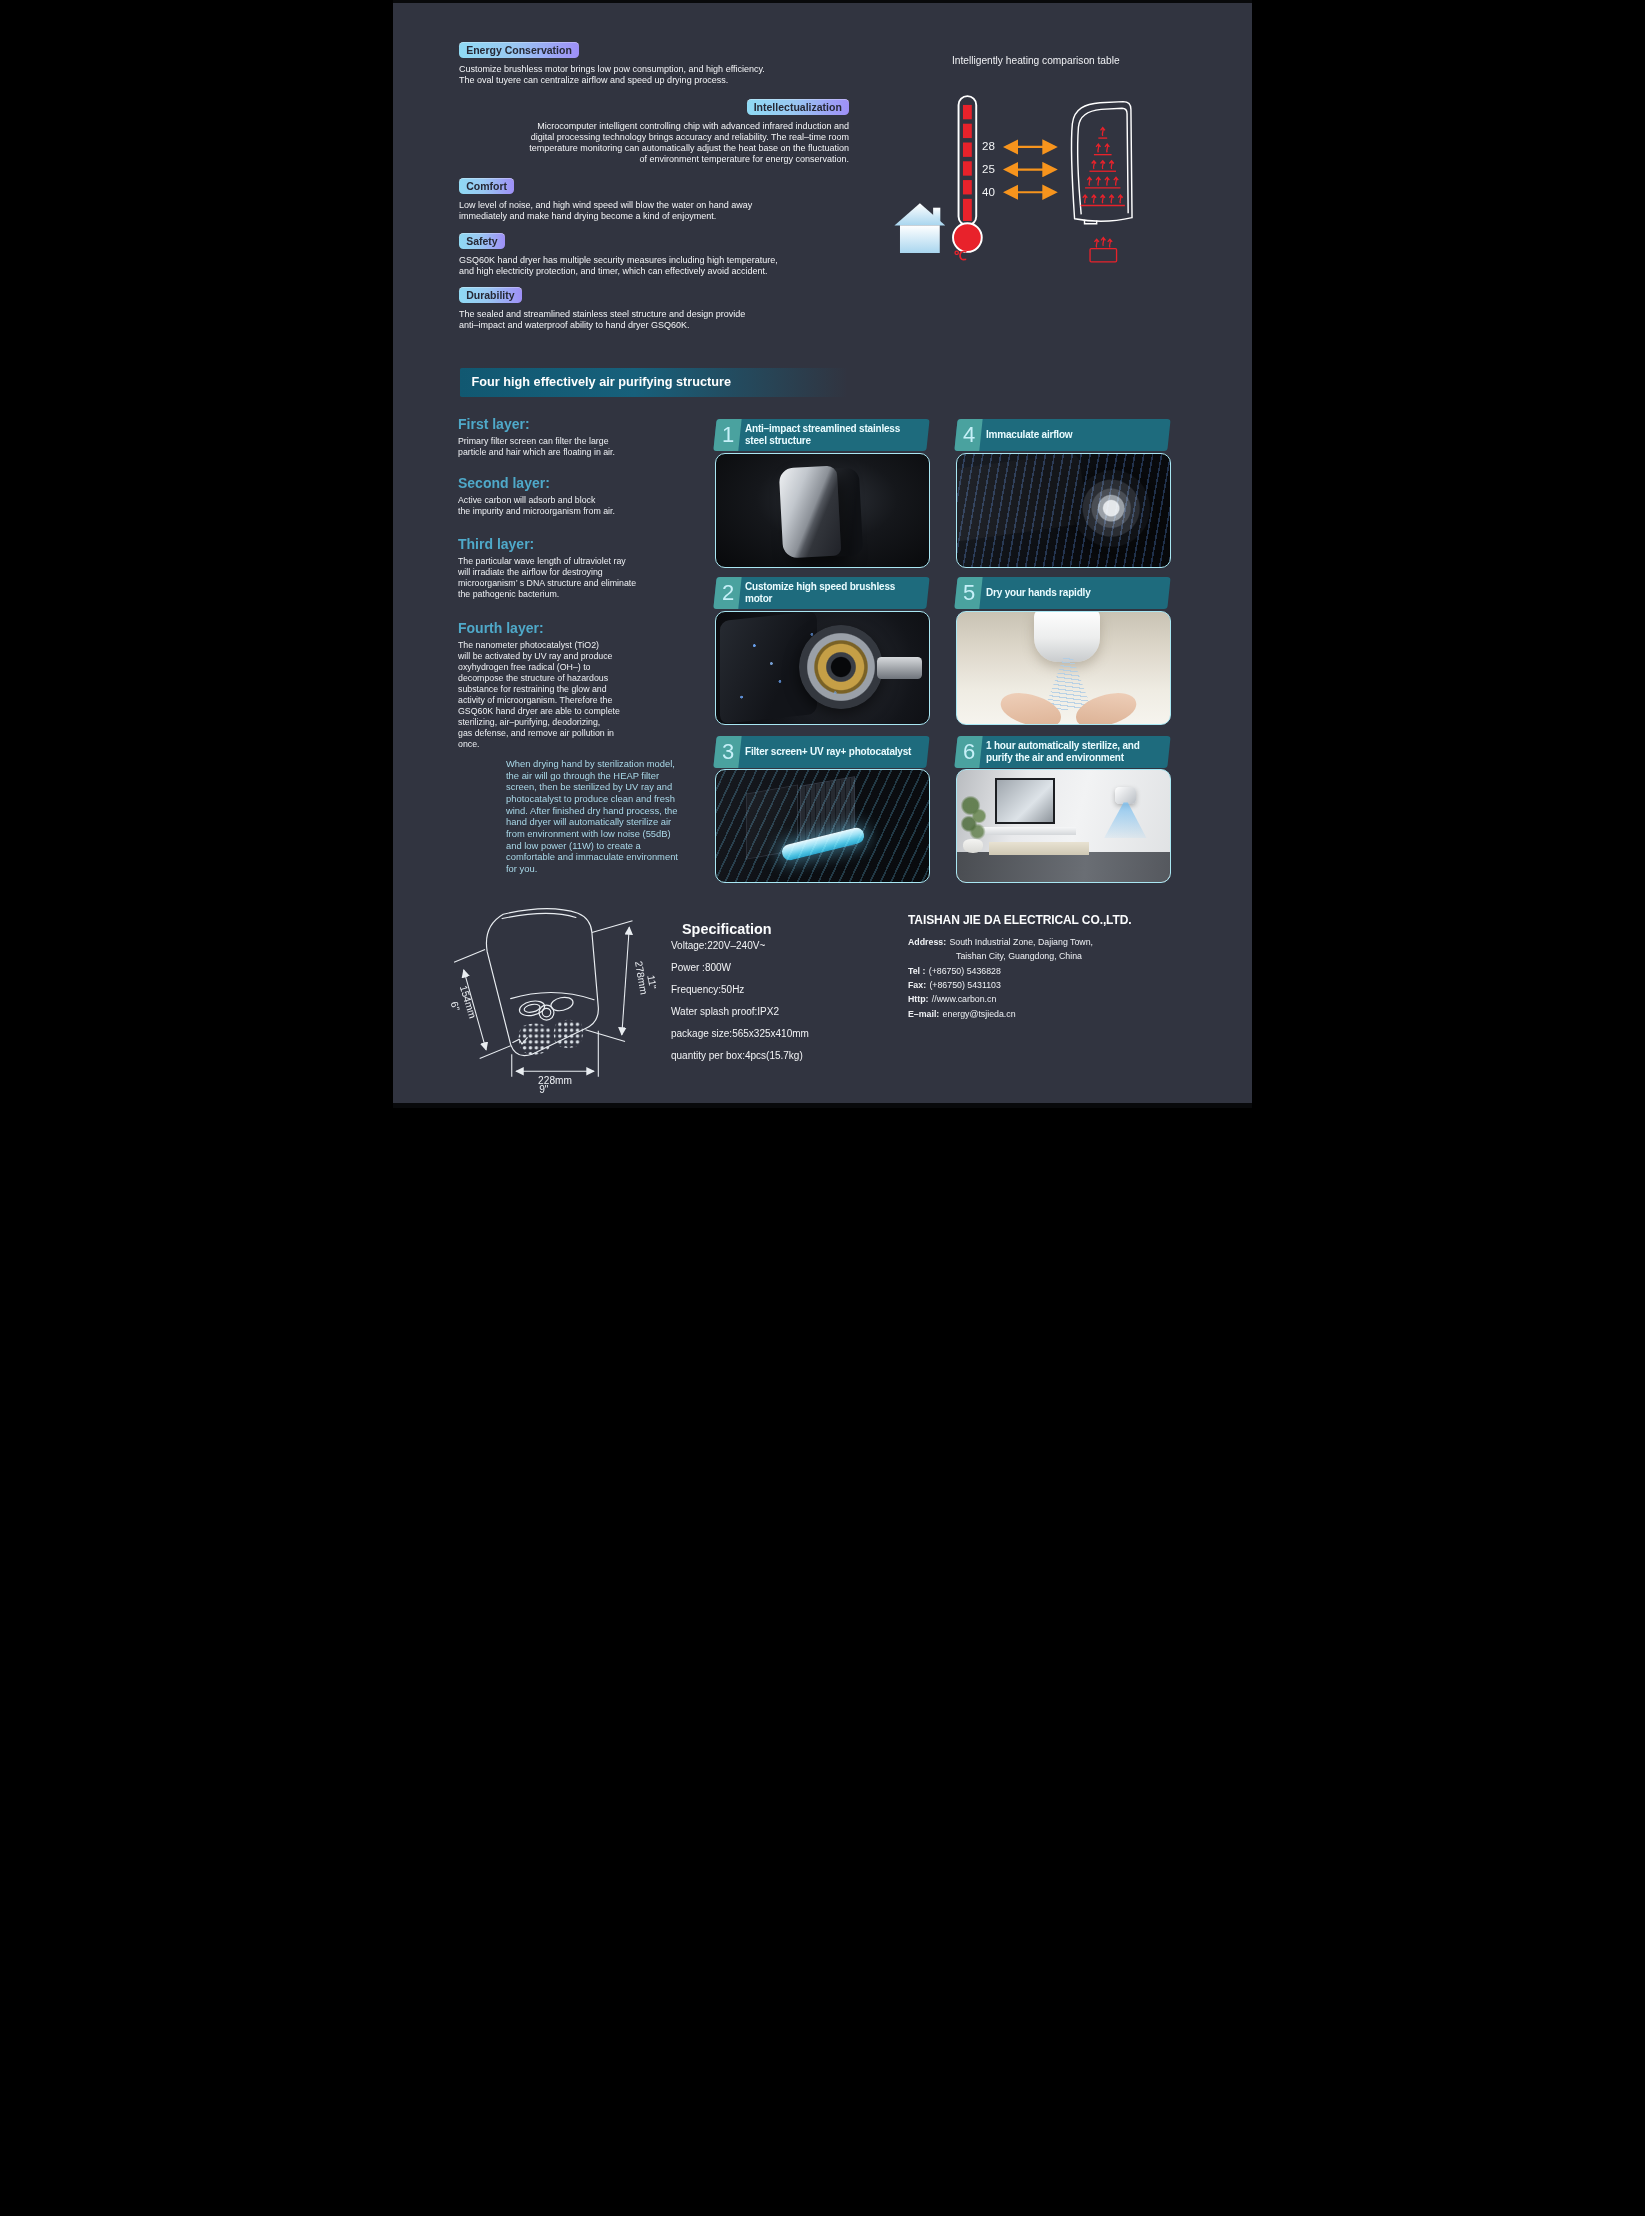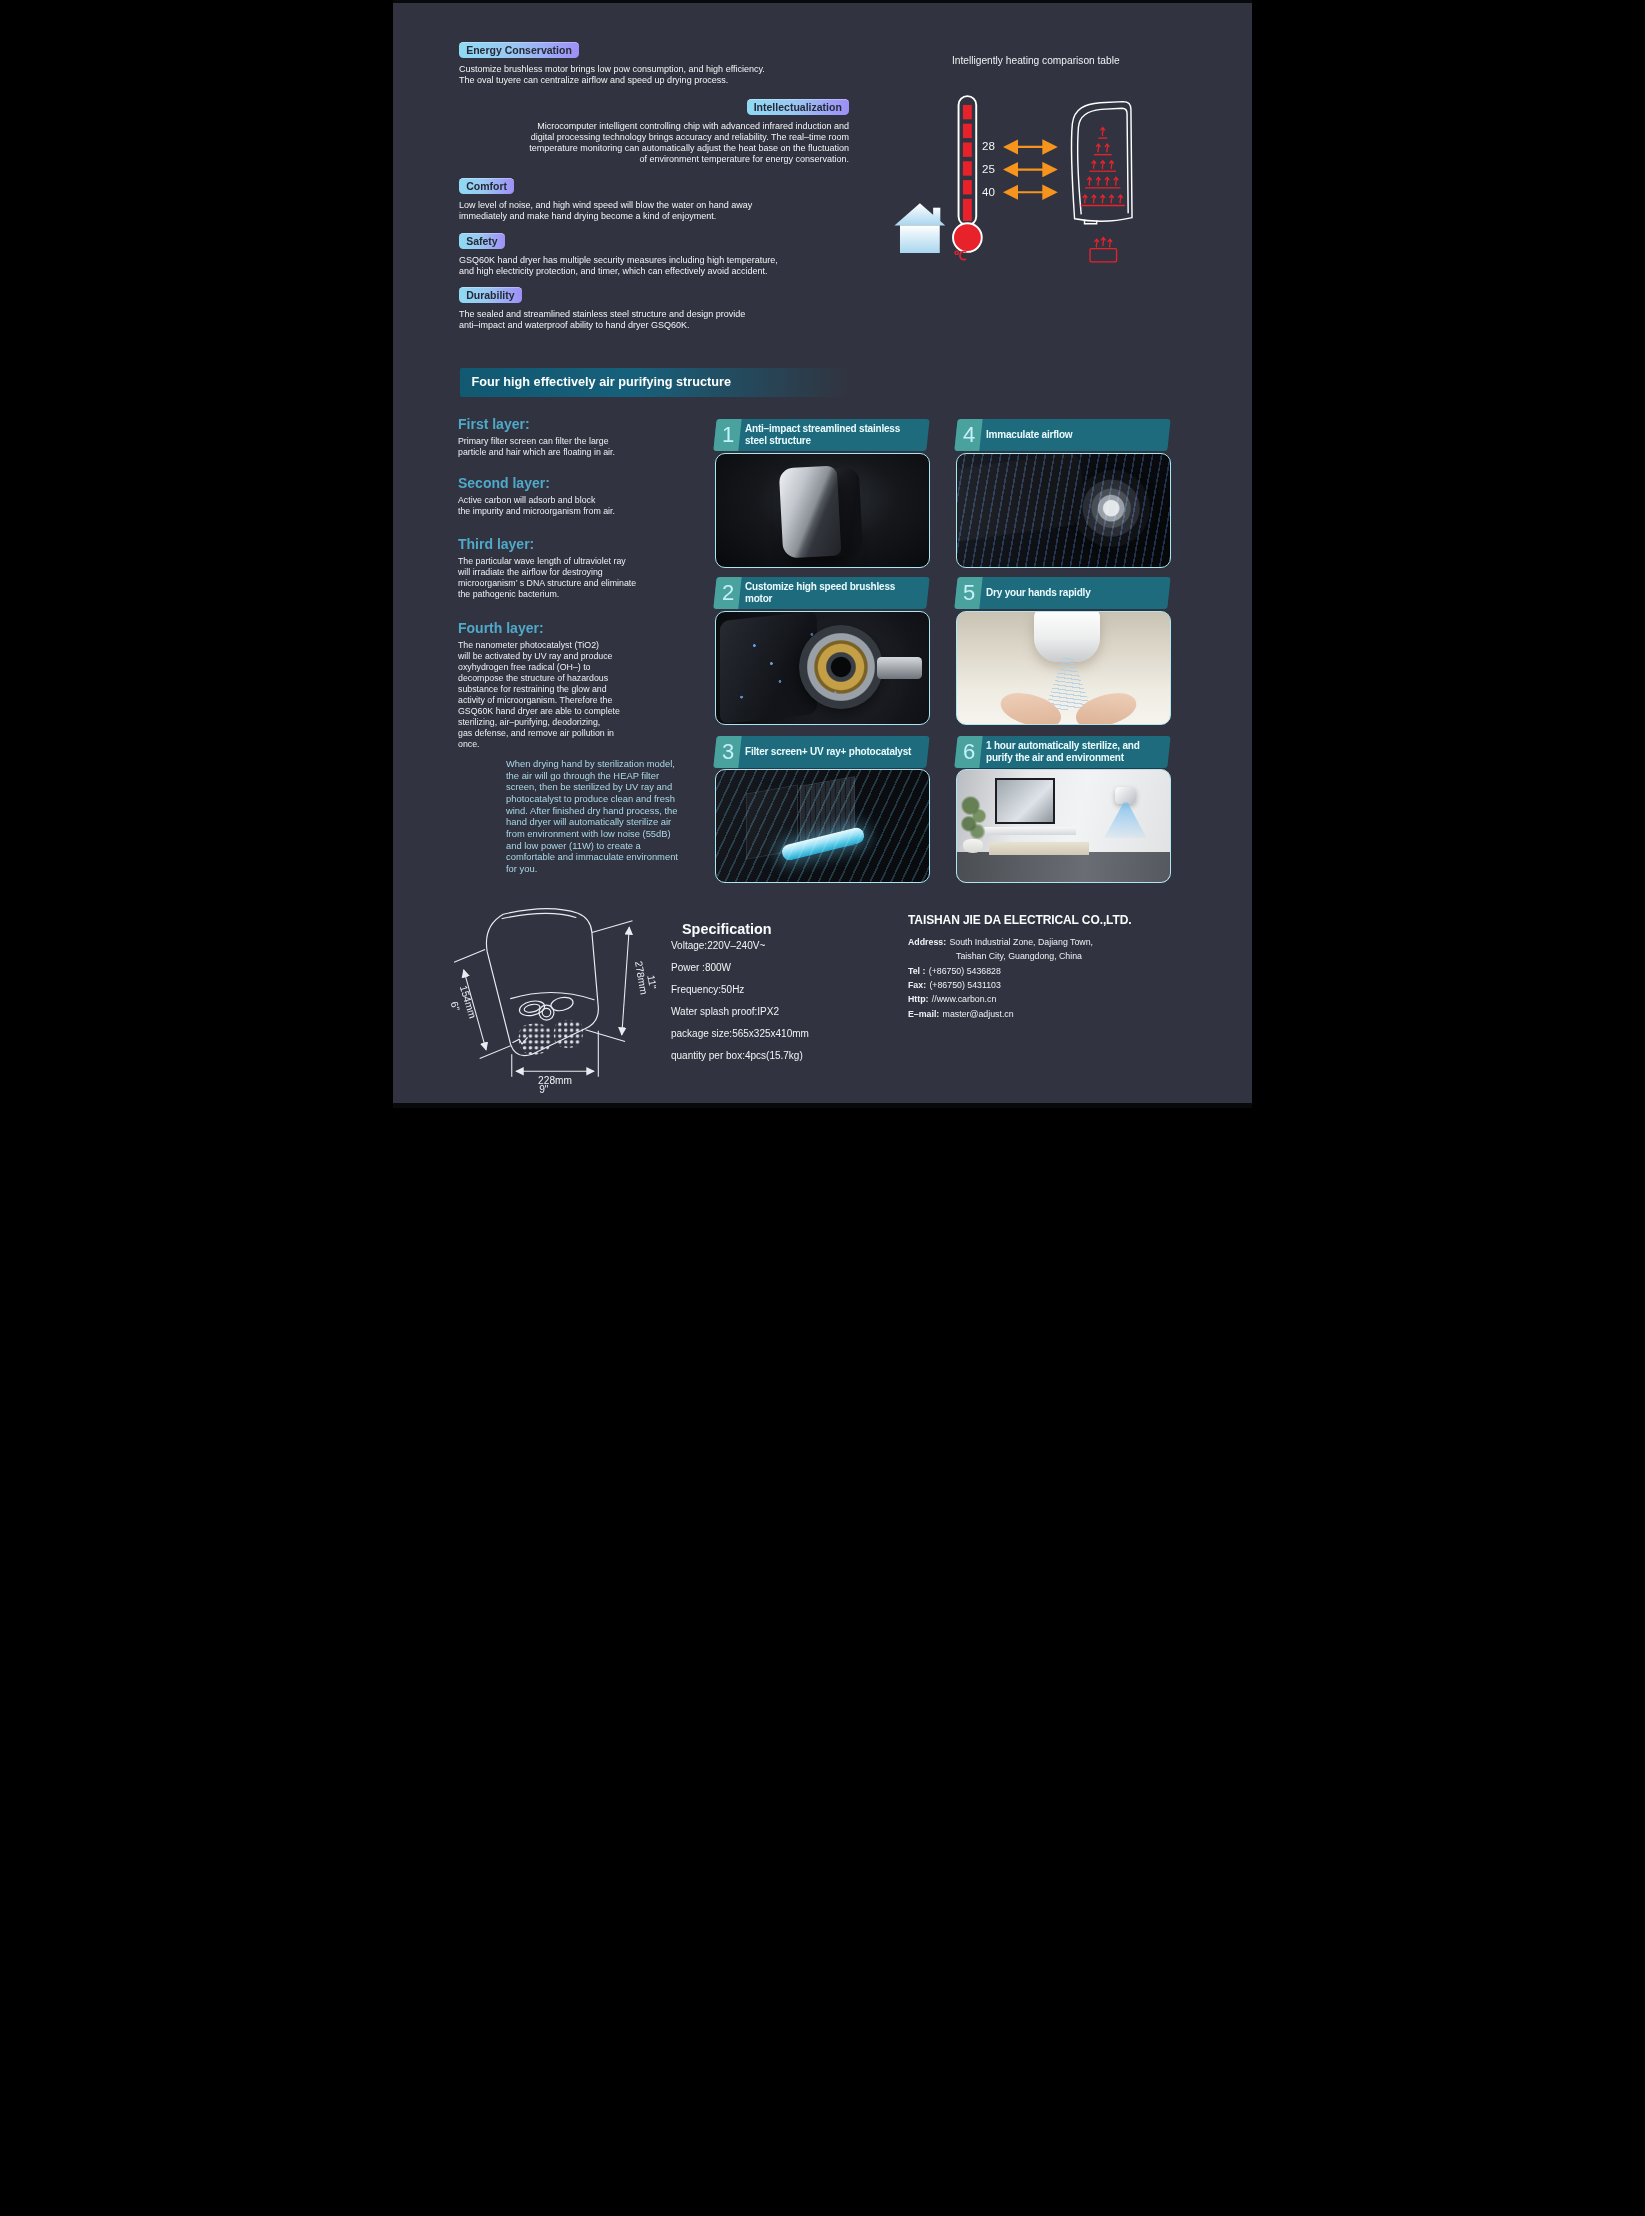--- a/index.html
+++ b/index.html
@@ -483,20 +483,20 @@
       <div class="line">
         <b>Tel :</b><span>(+86750) 5436828</span>
       </div>
       <div class="line">
         <b>Fax:</b><span>(+86750) 5431103</span>
       </div>
       <div class="line">
         <b>Http:</b><span>//www.carbon.cn</span>
       </div>
       <div class="line">
-        <b>E–mail:</b><span>master@adjust.cn</span>
+        <b>E–mail:</b><span>energy@tsjieda.cn</span>
       </div>
     </div>
   </div>
 
   <div class="strip bottom"></div>
 </div>
 
 
 </body></html>

